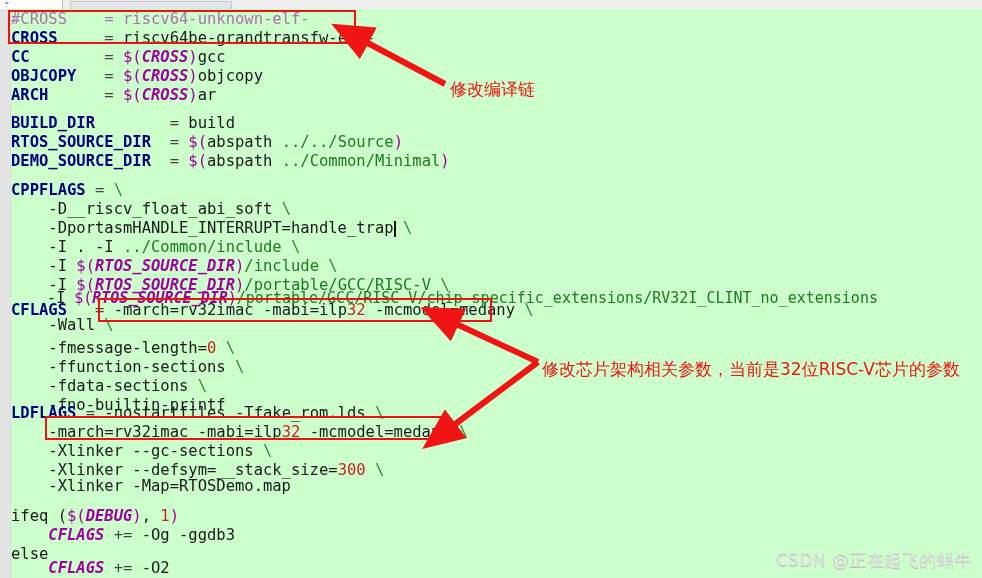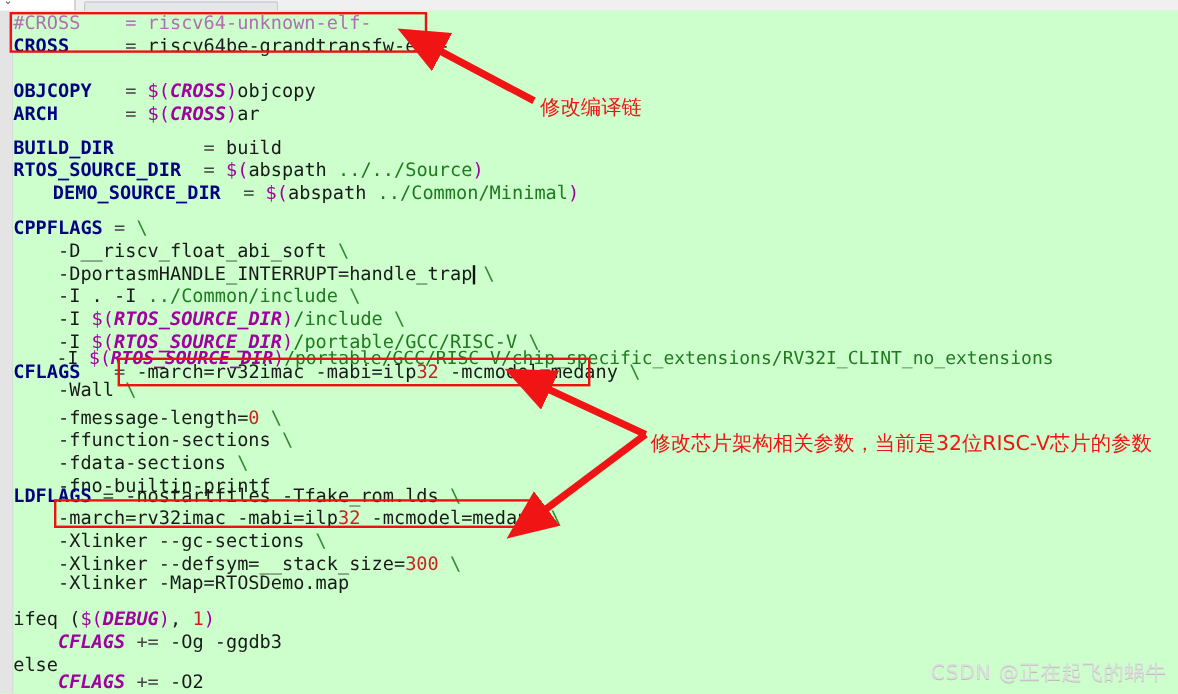--- a/index.html
+++ b/index.html
@@ -67,26 +67,27 @@
     <div class="chrome-tabA"></div>
     <div class="chrome-tabB"></div>
     <div class="chrome-glyph">⌄</div>
   </div>
 
   <div class="gutter"></div>
 
   <div class="code" id="code-surface">
       <div class="line" style="top: 1px;"><span class="t-comment">#CROSS    = riscv64-unknown-elf-</span></div>
       <div class="line" style="top: 20px;"><span class="t-var">CROSS</span>     <span class="t-op">=</span><span class="t-plain"> riscv64be-grandtransfw-elf-</span></div>
+      <div class="line" style="top: 39px;"><span class="t-var">CC</span>        <span class="t-op">=</span><span class="t-plain"> </span><span class="t-paren">$(</span><span class="t-varit">CROSS</span><span class="t-paren">)</span><span class="t-plain">gcc</span></div>
       <div class="line" style="top: 58px;"><span class="t-var">OBJCOPY</span>   <span class="t-op">=</span><span class="t-plain"> </span><span class="t-paren">$(</span><span class="t-varit">CROSS</span><span class="t-paren">)</span><span class="t-plain">objcopy</span></div>
       <div class="line" style="top: 77px;"><span class="t-var">ARCH</span>      <span class="t-op">=</span><span class="t-plain"> </span><span class="t-paren">$(</span><span class="t-varit">CROSS</span><span class="t-paren">)</span><span class="t-plain">ar</span></div>
       <div class="line" style="top: 96px;"></div>
       <div class="line" style="top: 105px;"><span class="t-var">BUILD_DIR</span>        <span class="t-op">=</span><span class="t-plain"> build</span></div>
       <div class="line" style="top: 124px;"><span class="t-var">RTOS_SOURCE_DIR</span>  <span class="t-op">=</span><span class="t-plain"> </span><span class="t-paren">$(</span><span class="t-plain">abspath </span><span class="t-str">../../Source</span><span class="t-paren">)</span></div>
-      <div class="line" style="top: 143px; padding-left: 33px;"><span class="t-var">DEMO_SOURCE_DIR</span>  <span class="t-op">=</span><span class="t-plain"> </span><span class="t-paren">$(</span><span class="t-plain">abspath </span><span class="t-str">../Common/Minimal</span><span class="t-paren">)</span></div>
+      <div class="line" style="top: 143px;"><span class="t-var">DEMO_SOURCE_DIR</span>  <span class="t-op">=</span><span class="t-plain"> </span><span class="t-paren">$(</span><span class="t-plain">abspath </span><span class="t-str">../Common/Minimal</span><span class="t-paren">)</span></div>
       <div class="line" style="top: 162px;"></div>
       <div class="line" style="top: 172px;"><span class="t-var">CPPFLAGS</span> <span class="t-op">=</span><span class="t-plain"> </span><span class="t-esc">\</span></div>
       <div class="line" style="top: 191px;"><span class="t-plain">    -D__riscv_float_abi_soft </span><span class="t-esc">\</span></div>
       <div class="line" style="top: 210px;"><span class="t-plain">    -DportasmHANDLE_INTERRUPT=handle_trap </span><span class="t-esc">\</span></div>
       <div class="line" style="top: 248px;"><span class="t-plain">    -I </span><span class="t-paren">$(</span><span class="t-varit">RTOS_SOURCE_DIR</span><span class="t-paren">)</span><span class="t-str">/include</span><span class="t-plain"> </span><span class="t-esc">\</span></div>
       <div class="line" style="top: 229px;"><span class="t-plain">    -I . -I </span><span class="t-str">../Common/include</span><span class="t-plain"> </span><span class="t-esc">\</span></div>
       <div class="line" style="top: 267px;"><span class="t-plain">    -I </span><span class="t-paren">$(</span><span class="t-varit">RTOS_SOURCE_DIR</span><span class="t-paren">)</span><span class="t-str">/portable/GCC/RISC-V</span><span class="t-plain"> </span><span class="t-esc">\</span></div>
       <div class="line" style="top: 280px; font-size: 15px;"><span class="t-plain">    -I </span><span class="t-paren">$(</span><span class="t-varit">RTOS_SOURCE_DIR</span><span class="t-paren">)</span><span class="t-str">/portable/GCC/RISC-V/chip_specific_extensions/RV32I_CLINT_no_extensions</span></div>
       <div class="line" style="top: 292px;"><span class="t-var">CFLAGS</span>   <span class="t-op">=</span><span class="t-plain"> -march=rv32imac -mabi=ilp</span><span class="t-num">32</span><span class="t-plain"> -mcmodel=medany </span><span class="t-esc">\</span></div>
       <div class="line" style="top: 307px;"><span class="t-plain">    -Wall </span><span class="t-esc">\</span></div>

